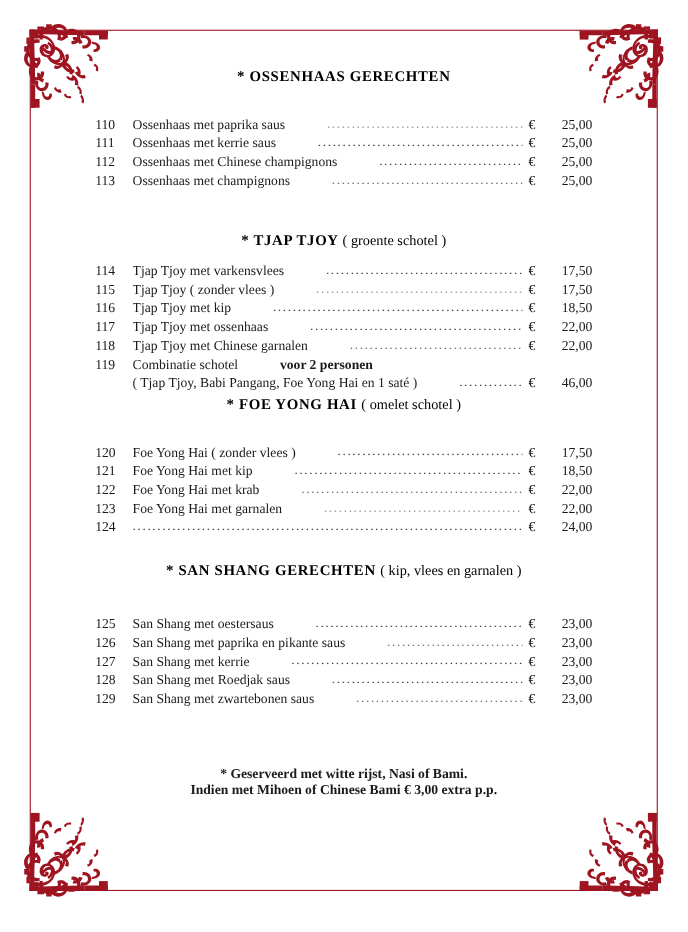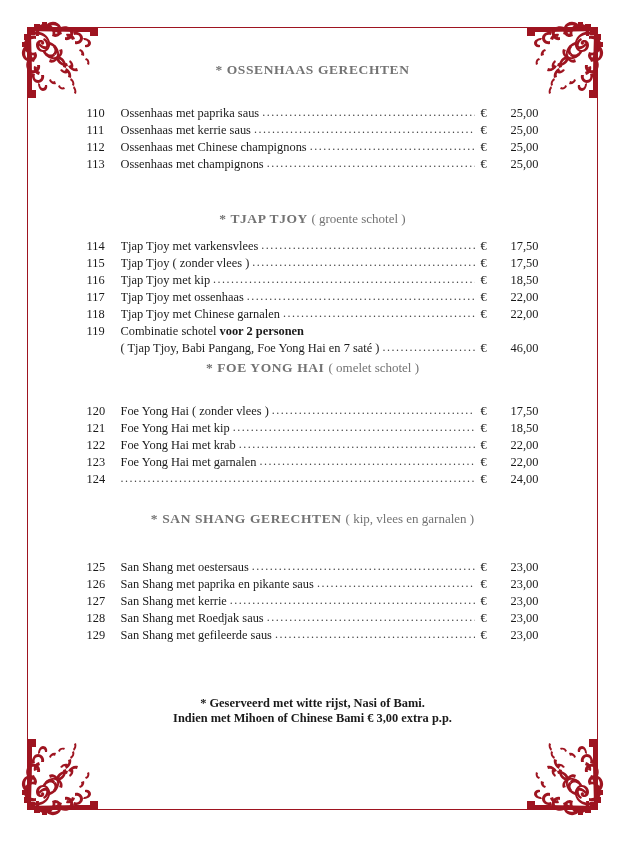--- a/index.html
+++ b/index.html
@@ -32,21 +32,21 @@
     position:absolute;
     left:0;right:0;top:0;
     padding:0;
   }
   .section{margin:0;}
   .section-heading{
     text-align:center;
     font-weight:bold;
     font-size:13.5px;
     letter-spacing:.6px;
-    color:#737373;
+    color:#000000;
     white-space:nowrap;
   }
   .section-heading .sub{
     font-weight:normal;
     letter-spacing:0;
     font-size:13px;
   }
 
   .items{
     margin:0 auto;
@@ -63,20 +63,21 @@
     width:34px;
     flex:0 0 34px;
     text-align:left;
   }
   .namewrap{
     flex:1 1 auto;
     display:flex;
     align-items:baseline;
     min-width:0;
     overflow:hidden;
+    gap:35px;
   }
   .name{flex:0 0 auto;padding-right:3px;}
   .leader{
     flex:1 1 auto;
     overflow:hidden;
     height:12px;
     position:relative;
     top:-1px;
   }
   .leader::before{
@@ -420,21 +421,21 @@
             <div class="namewrap">
               <span class="name">Combinatie schotel </span>
               <b class="name">voor 2 personen</b>
             </div>
             <div class="cur"></div>
             <div class="price"></div>
           </div>
           <div class="row continuation">
             <div class="num"></div>
             <div class="namewrap">
-              <span class="name">( Tjap Tjoy, Babi Pangang, Foe Yong Hai en 7 saté )</span>
+              <span class="name">( Tjap Tjoy, Babi Pangang, Foe Yong Hai en 1 saté )</span>
               <span class="leader"></span>
             </div>
             <div class="cur">€</div>
             <div class="price">46,00</div>
           </div>
         </div>
       </div>
       <div class="section">
         <div class="section-heading" style="position: absolute; left: 0px; right: 0px; top: 360px;"><span>* FOE YONG HAI</span> <span class="sub">( omelet schotel )</span></div>
         <div class="items" style="position: absolute; left: 0px; right: 0px; top: 403px;">
@@ -519,21 +520,21 @@
             <div class="namewrap">
               <span class="name">San Shang met Roedjak saus</span>
               <span class="leader"></span>
             </div>
             <div class="cur">€</div>
             <div class="price">23,00</div>
           </div>
           <div class="row">
             <div class="num">129</div>
             <div class="namewrap">
-              <span class="name">San Shang met gefileerde saus</span>
+              <span class="name">San Shang met zwartebonen saus</span>
               <span class="leader"></span>
             </div>
             <div class="cur">€</div>
             <div class="price">23,00</div>
           </div>
         </div>
       </div>
       <div class="footer-note" style="position: absolute; left: 0px; right: 0px; top: 696px;">
         <div>* Geserveerd met witte rijst, Nasi of Bami.</div>
         <div>Indien met Mihoen of Chinese Bami € 3,00 extra p.p.</div>

